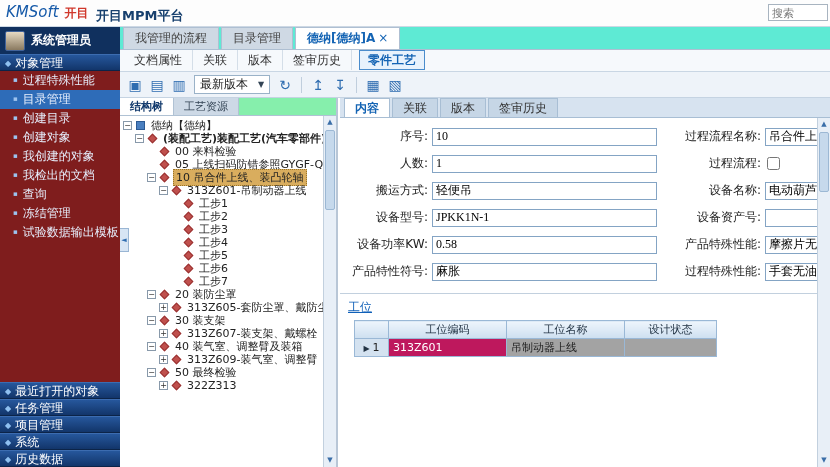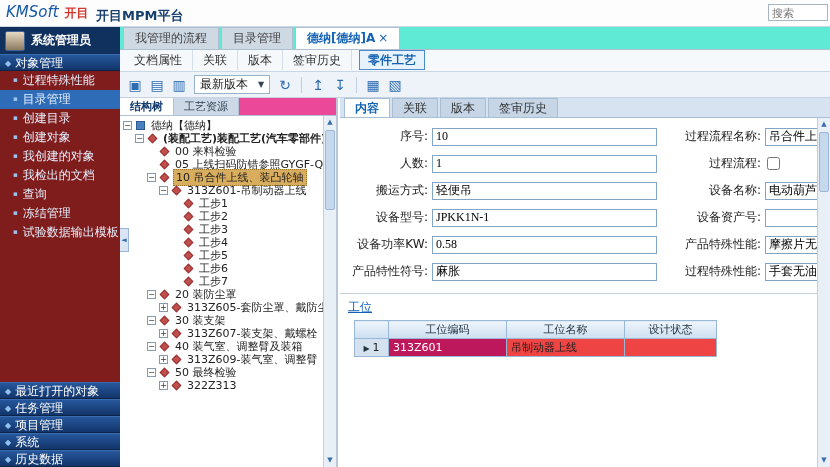--- a/index.html
+++ b/index.html
@@ -38,21 +38,21 @@
   .stab.active{border:1px solid #4a8ccc;background:#e8f2fc;color:#1464b4;font-weight:bold;margin-left:7px;line-height:18px;padding:0 8px}
   .toolbar{height:26px;background:#eef3f9;border-bottom:1px solid #c5d3e2;display:flex;align-items:center;gap:2px;padding:0 5px}
   .tbtn{width:20px;height:20px;display:flex;align-items:center;justify-content:center;color:#2e6cb0;font-size:14px;cursor:pointer}
   .tsep{width:1px;height:16px;background:#c0cedd;margin:0 4px}
   .combo{height:19px;border:1px solid #9ab2c8;background:#fff;display:flex;align-items:center;font-size:12px;padding:0 5px;gap:10px;cursor:pointer;margin:0 3px}
   .combo .arrow{color:#345;font-size:8px}
 
   
   .content{position:absolute;top:71px;left:0;right:0;bottom:0}
   .treepanel{position:absolute;left:0;top:0;width:218px;bottom:0;border-right:2px solid #b8c6d6;background:#fff}
-  .treetabs{height:18px;display:flex;background:#ec4899;border-bottom:1px solid #b0c2d4}
+  .treetabs{height:18px;display:flex;background:#86efac;border-bottom:1px solid #b0c2d4}
   .ttab{padding:0 10px;line-height:17px;font-size:11px;background:#cdd9e6;border-right:1px solid #b0c2d4;cursor:pointer;color:#345}
   .ttab.active{background:#fff;font-weight:bold;color:#123a6d}
   .treebox{position:absolute;top:18px;left:0;right:13px;bottom:0;overflow:hidden;padding:3px 0 0 3px}
   .tnode{height:13px;display:flex;align-items:center;gap:3px;font-size:11px;white-space:nowrap;cursor:pointer}
   .exp{width:9px;height:9px;border:1px solid #8899aa;background:#fff;font-size:8px;line-height:7px;text-align:center;color:#333;flex:none}
   .exp-sp{width:9px;flex:none}
   .tico{width:7px;height:7px;background:#c0504d;border:1px solid #933;transform:rotate(45deg);flex:none;margin:0 2px}
   .root-ico{width:9px;height:9px;background:#4a7fc0;border:1px solid #2c5a94;flex:none;margin:0 1px}
   .tnode .lbl{padding:0 2px}
   .tnode.bold .lbl{font-weight:bold}
@@ -76,21 +76,21 @@
   .flabel2{width:96px;margin-left:8px}
   .finput{width:225px;height:18px;border:1px solid #84a4c4;font-size:12px;padding:7px 3px;margin-left:4px;flex:none;font-family:Liberation Serif, serif}
   .finput2{width:150px}
   .fcheck{margin-left:6px;width:13px;height:13px;flex:none}
   .ws{position:absolute;left:0;top:195px;right:13px;bottom:0;border-top:1px solid #c2d0de}
   .ws-title{color:#1060b8;text-decoration:underline;font-size:12px;margin:5px 0 4px 8px;display:inline-block;cursor:pointer}
   .ws table{border-collapse:collapse;margin-left:14px;font-size:11px;table-layout:fixed}
   .ws th{background:linear-gradient(#eef5fc,#cddff0);border:1px solid #9ab8d6;height:18px;font-weight:normal;color:#234;overflow:hidden}
   .ws td{border:1px solid #9ab8d6;height:18px;padding:0 4px;overflow:hidden}
   .c0{width:34px}.c1{width:118px}.c2{width:118px}.c3{width:92px}
-  tr.sel td{background:#ef4444}
+  tr.sel td{background:#a3a3a3}
   tr.sel td.corner{background:#d4e2f0;text-align:center;padding:0 2px}
   tr.sel td.code{background:#be185d;color:#fff}
   .marker{color:#234;font-size:8px;margin-right:3px}
 </style>
 </head>
 <body>
 
 <div class="app">
 
   <div class="topbar">

